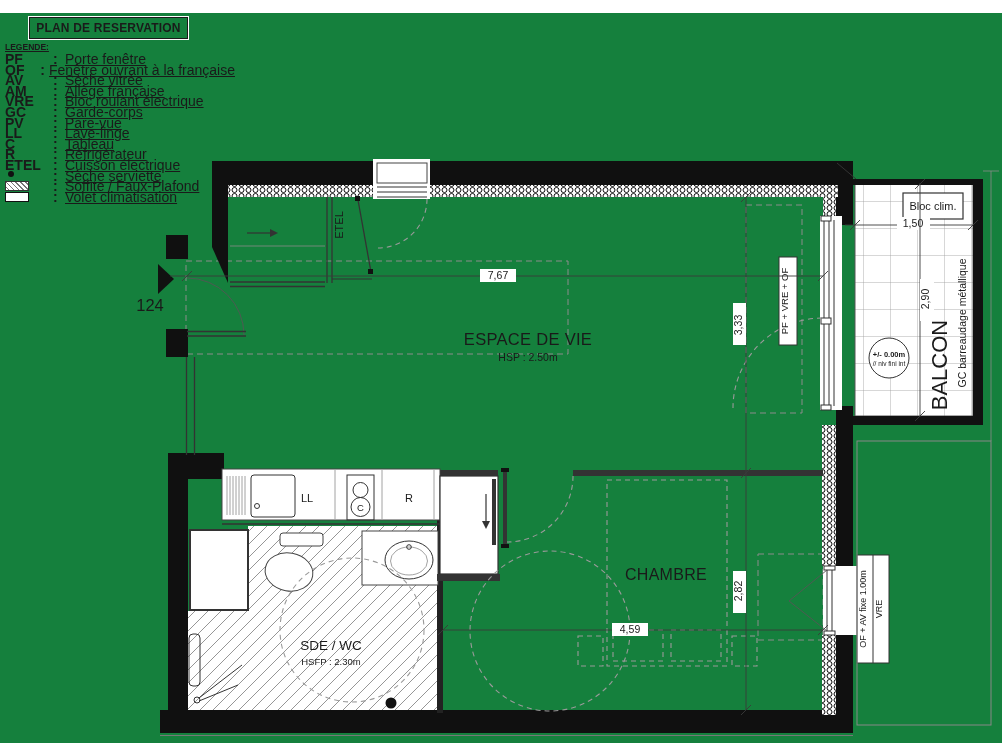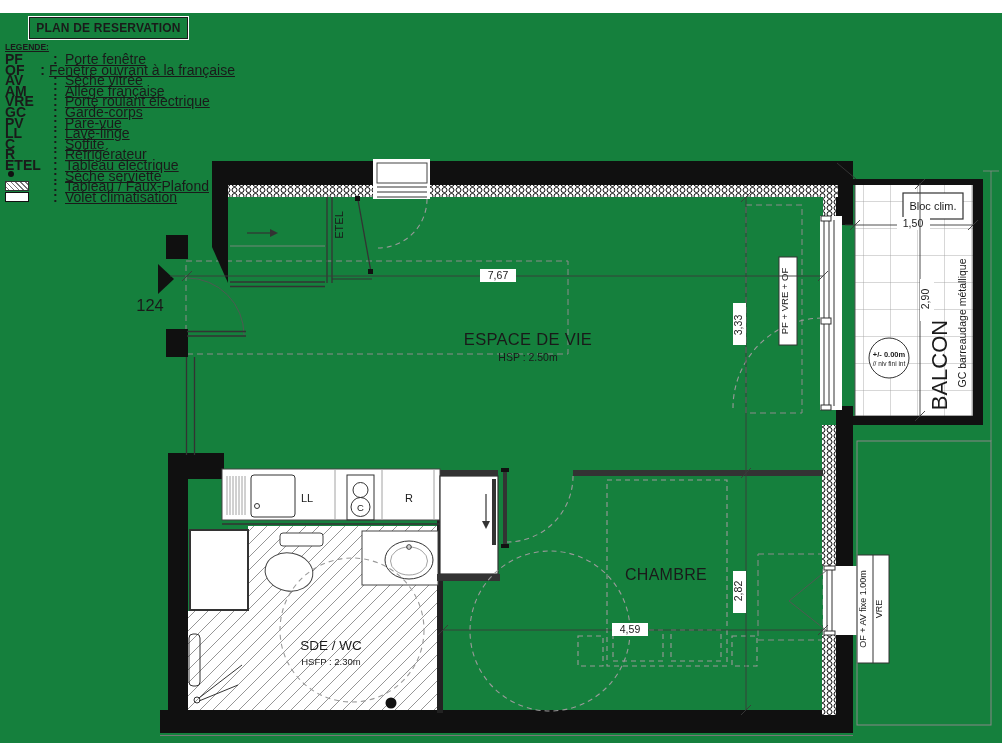--- a/index.html
+++ b/index.html
@@ -59,65 +59,65 @@
         <span class="desc">Sèche vitrée</span>
       </div>
     <div class="lrow">
         <span class="abbr">AM</span>
         <span class="colon">:</span>
         <span class="desc">Allège française</span>
       </div>
     <div class="lrow">
         <span class="abbr">VRE</span>
         <span class="colon">:</span>
-        <span class="desc">Porte roulant électrique</span>
+        <span class="desc">Bloc roulant électrique</span>
       </div>
     <div class="lrow">
         <span class="abbr">GC</span>
         <span class="colon">:</span>
         <span class="desc">Garde-corps</span>
       </div>
     <div class="lrow">
         <span class="abbr">PV</span>
         <span class="colon">:</span>
         <span class="desc">Pare-vue</span>
       </div>
     <div class="lrow">
         <span class="abbr">LL</span>
         <span class="colon">:</span>
         <span class="desc">Lave-linge</span>
       </div>
     <div class="lrow">
         <span class="abbr">C</span>
         <span class="colon">:</span>
-        <span class="desc">Soffite</span>
+        <span class="desc">Tableau</span>
       </div>
     <div class="lrow">
         <span class="abbr">R</span>
         <span class="colon">:</span>
         <span class="desc">Réfrigérateur</span>
       </div>
     <div class="lrow">
         <span class="abbr">ETEL</span>
         <span class="colon">:</span>
-        <span class="desc">Tableau électrique</span>
+        <span class="desc">Cuisson électrique</span>
       </div>
     <div class="lrow">
         <span class="abbr">
           <span class="sym-dot"></span>
         </span>
         <span class="colon">:</span>
         <span class="desc">Sèche serviette</span>
       </div>
     <div class="lrow">
         <span class="abbr">
           <span class="sym-hatch"></span>
         </span>
         <span class="colon">:</span>
-        <span class="desc">Tableau / Faux-Plafond</span>
+        <span class="desc">Soffite / Faux-Plafond</span>
       </div>
     <div class="lrow">
         <span class="abbr">
           <span class="sym-rect"></span>
         </span>
         <span class="colon">:</span>
         <span class="desc">Volet climatisation</span>
       </div>
   </div>
 

